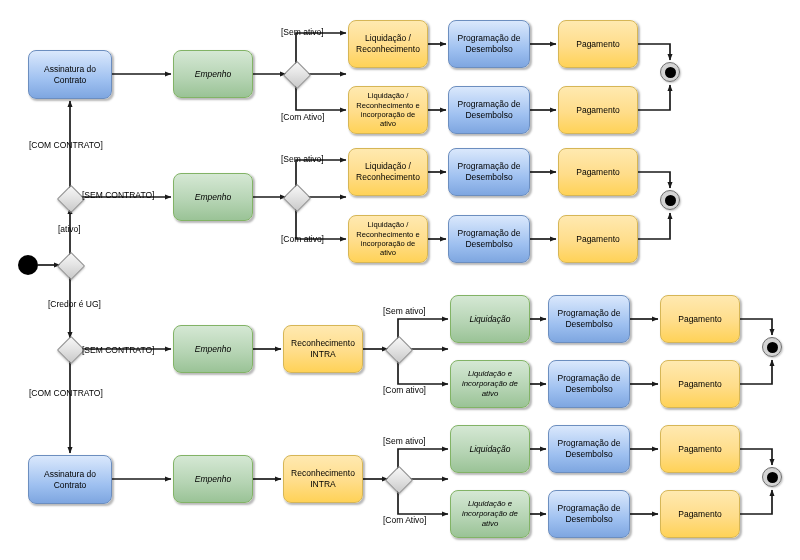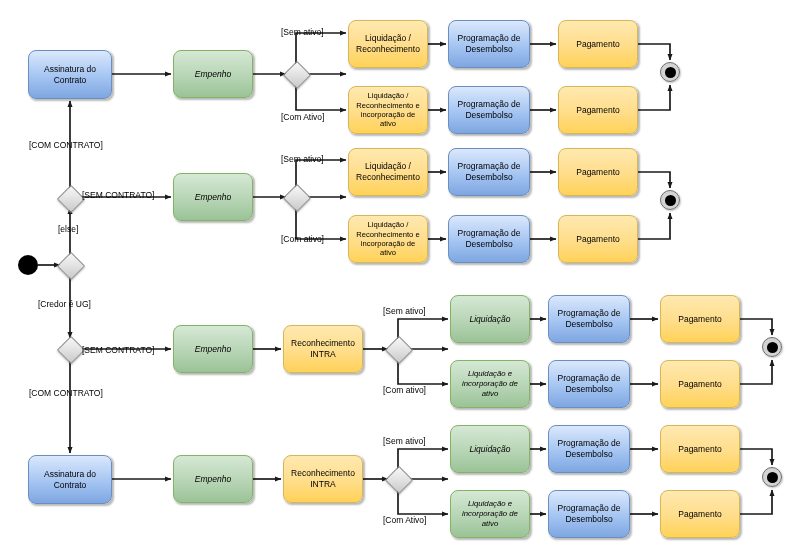--- a/index.html
+++ b/index.html
@@ -259,22 +259,22 @@
   </div>
   <div class="node n-yellow" style="left:660px;top:490px;width:80px;height:48px;">
     <span style="white-space:pre-line;">Pagamento</span>
   </div>
   <div class="end-node" style="left:762px;top:467px;">
       <i></i>
     </div>
 
   <div class="edge-label" style="left:29px;top:140px;">[COM CONTRATO]</div>
   <div class="edge-label" style="left:82px;top:190px;">[SEM CONTRATO]</div>
-  <div class="edge-label" style="left:58px;top:224px;">[else]</div>
-  <div class="edge-label" style="left:38px;top:299px;">[Credor é UG]</div>
+  <div class="edge-label" style="left:58px;top:224px;">[ativo]</div>
+  <div class="edge-label" style="left:48px;top:299px;">[Credor é UG]</div>
   <div class="edge-label" style="left:82px;top:345px;">[SEM CONTRATO]</div>
   <div class="edge-label" style="left:29px;top:388px;">[COM CONTRATO]</div>
 
   <div class="edge-label" style="left:281px;top:27px;">[Sem ativo]</div>
   <div class="edge-label" style="left:281px;top:112px;">[Com Ativo]</div>
   <div class="edge-label" style="left:281px;top:154px;">[Sem ativo]</div>
   <div class="edge-label" style="left:281px;top:234px;">[Com ativo]</div>
 
   <div class="edge-label" style="left:383px;top:306px;">[Sem ativo]</div>
   <div class="edge-label" style="left:383px;top:385px;">[Com ativo]</div>

